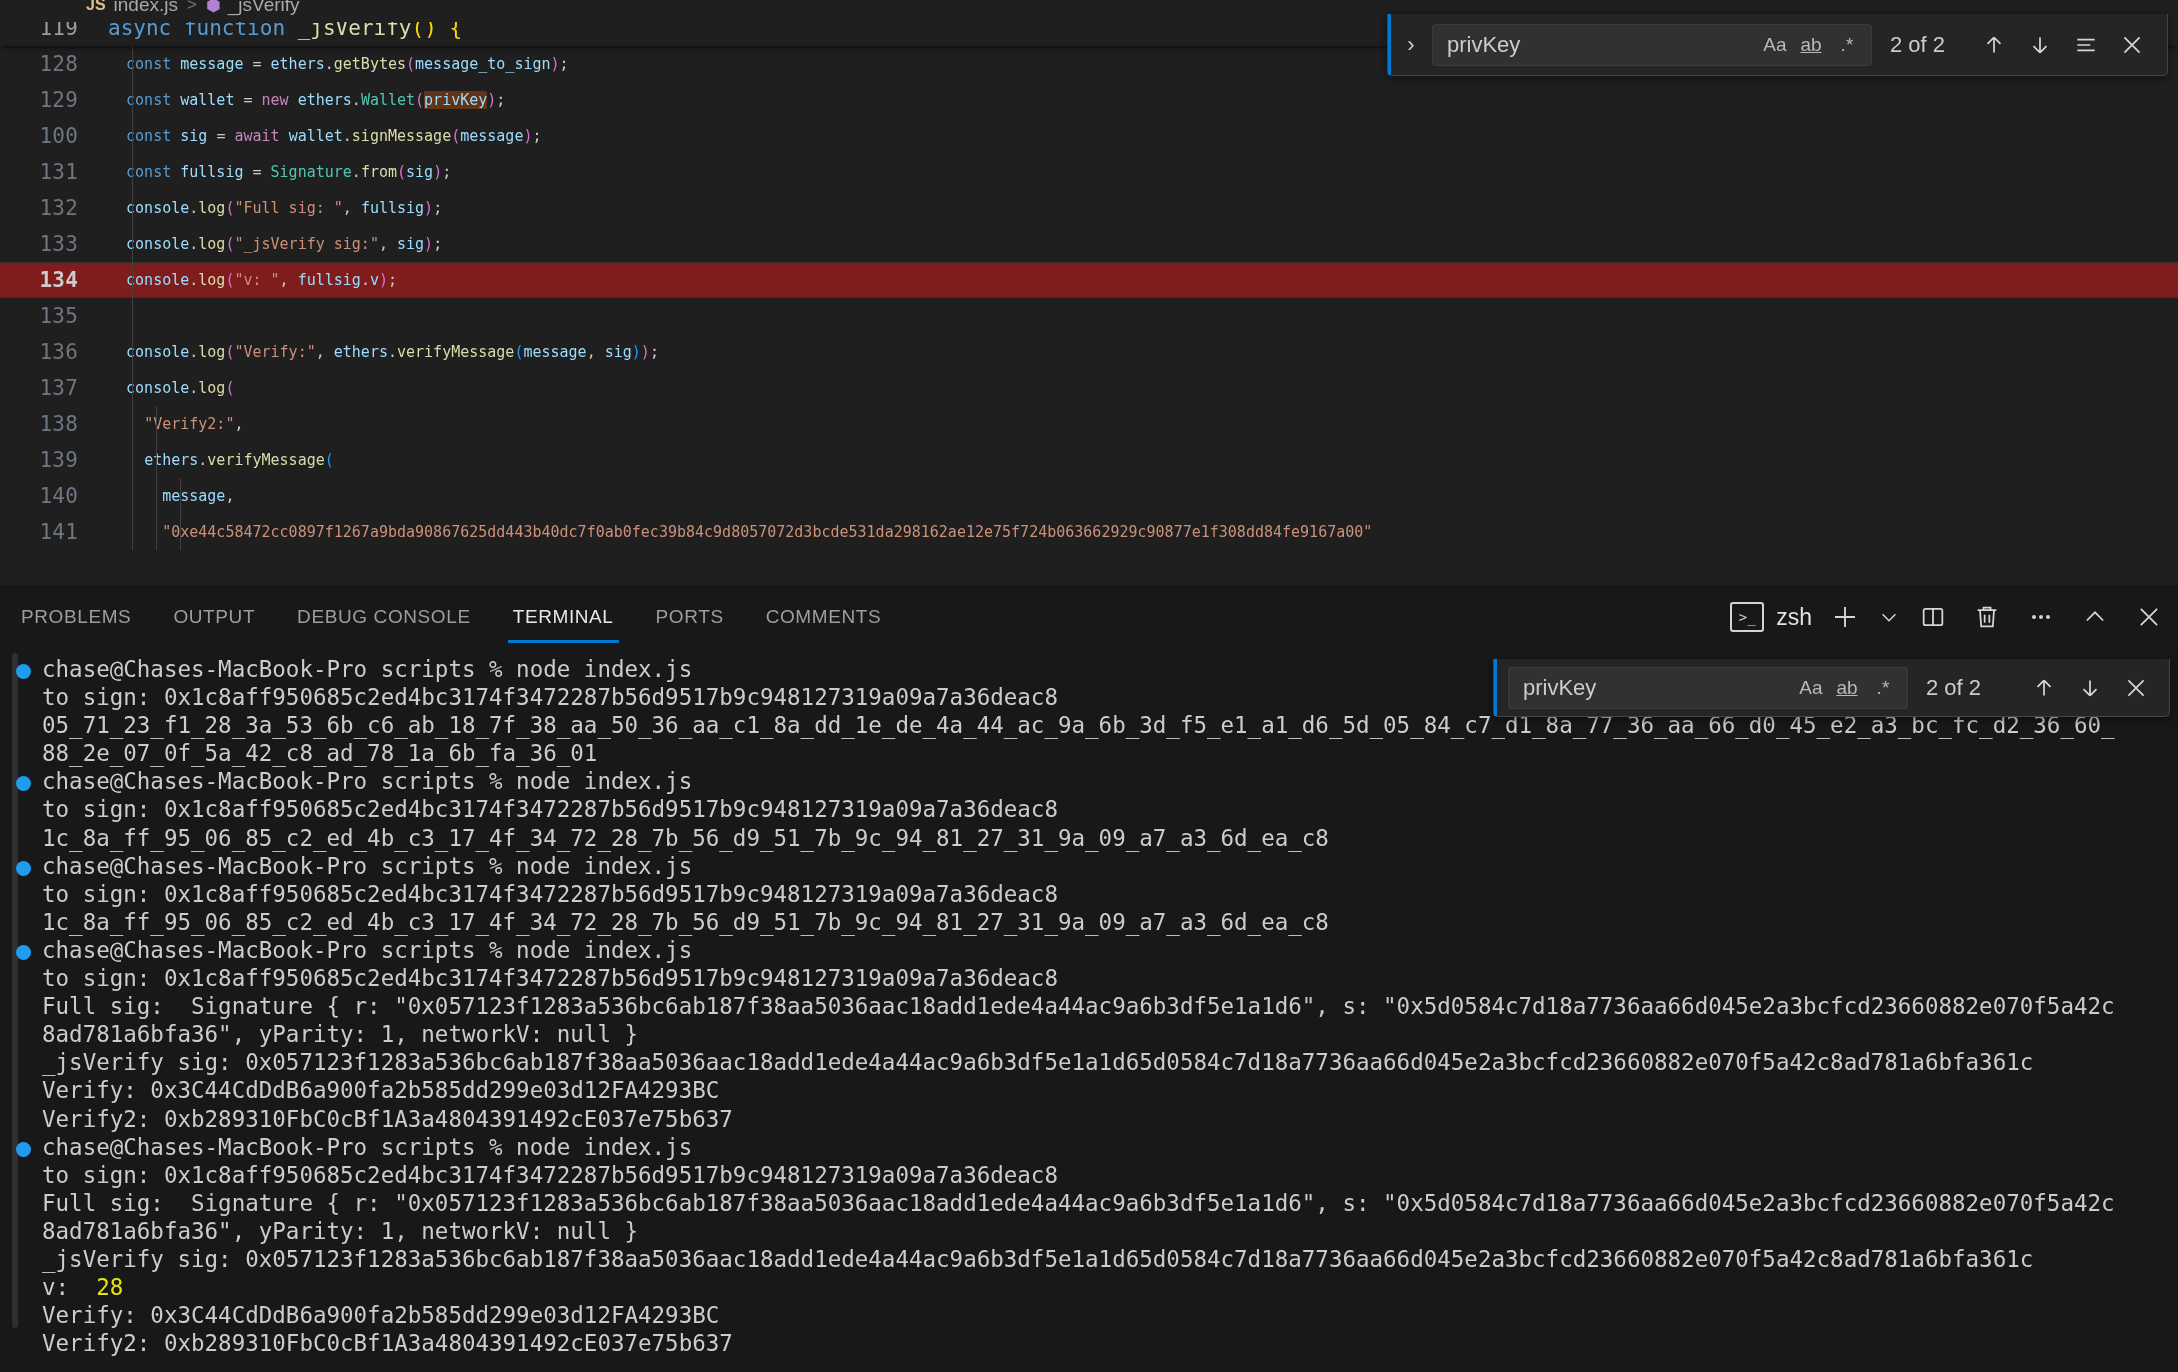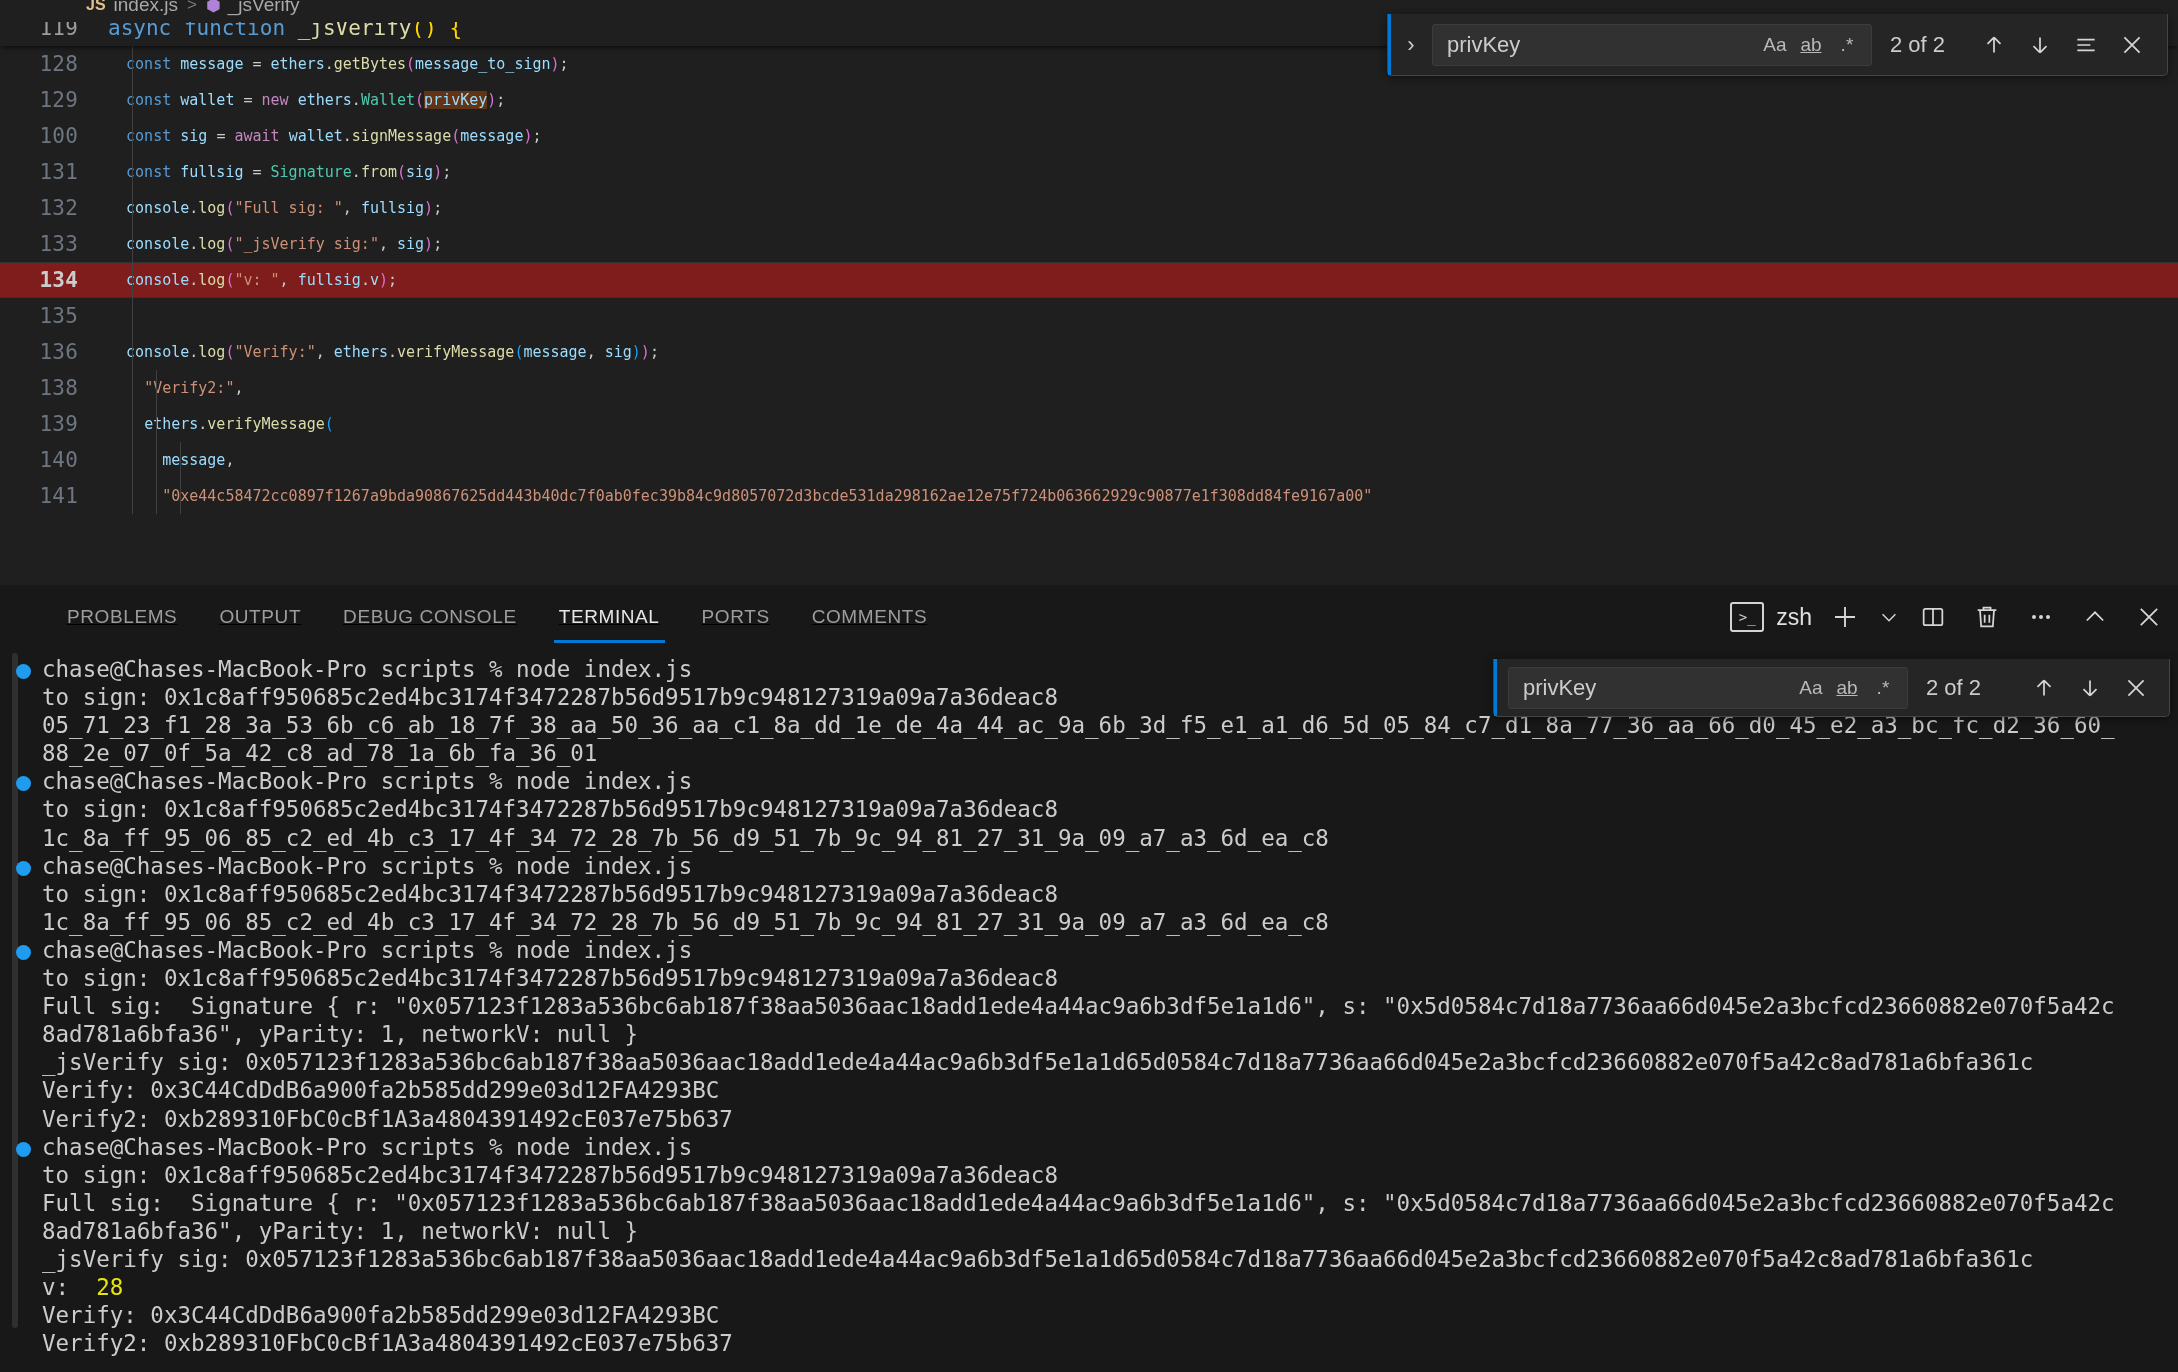--- a/index.html
+++ b/index.html
@@ -89,21 +89,21 @@
   .f-count{color:#cccccc;font-size:22px;margin-left:18px;white-space:nowrap;font-family:"Liberation Sans",sans-serif;}
   .f-btn{width:46px;height:44px;display:flex;align-items:center;justify-content:center;color:#cfcfcf;cursor:pointer;}
   .f-btn svg{display:block;}
 
   
   .panel{position:absolute;left:0;top:585px;width:2178px;height:787px;background:#181818;}
   .panel-head{
     position:relative;height:64px;display:flex;align-items:center;
     background:#181818;border-bottom:1px solid #2b2b2b;
   }
-  .tabs{display:flex;align-items:flex-end;height:64px;padding-left:46px;text-decoration:underline;}
+  .tabs{display:flex;align-items:flex-end;height:64px;}
   .tab{
     position:relative;height:64px;display:flex;align-items:center;
     padding:0 21px;color:#9d9d9d;font-size:19px;letter-spacing:.6px;
     cursor:pointer;font-family:"Liberation Sans",sans-serif;
   }
   .tab.active{color:#e7e7e7;}
   .tab.active:after{content:"";position:absolute;left:16px;right:16px;bottom:6px;height:3px;background:#0078d4;}
   .panel-actions{position:absolute;right:0;top:0;height:64px;display:flex;align-items:center;padding-right:2px;}
   .pa{width:54px;height:56px;display:flex;align-items:center;justify-content:center;color:#cccccc;cursor:pointer;}
   .pa.narrow{width:34px;}
@@ -190,20 +190,24 @@
         </div>
         <div class="row">
           <div class="ln">135</div>
           <div class="src"><span class="guide" style="left: 24px;"></span></div>
         </div>
         <div class="row">
           <div class="ln">136</div>
           <div class="src"><span class="guide" style="left: 24px;"></span><span class="pun">  </span><span class="var">console</span><span class="pun">.</span><span class="fn">log</span><span class="p2">(</span><span class="str">"Verify:"</span><span class="pun">, </span><span class="var">ethers</span><span class="pun">.</span><span class="fn">verifyMessage</span><span class="p3">(</span><span class="var">message</span><span class="pun">, </span><span class="var">sig</span><span class="p3">)</span><span class="p2">)</span><span class="pun">;</span></div>
         </div>
         <div class="row">
+          <div class="ln">137</div>
+          <div class="src"><span class="guide" style="left: 24px;"></span><span class="pun">  </span><span class="var">console</span><span class="pun">.</span><span class="fn">log</span><span class="p2">(</span></div>
+        </div>
+        <div class="row">
           <div class="ln">138</div>
           <div class="src"><span class="guide" style="left: 24px;"></span><span class="guide" style="left: 48px;"></span><span class="pun">    </span><span class="str">"Verify2:"</span><span class="pun">,</span></div>
         </div>
         <div class="row">
           <div class="ln">139</div>
           <div class="src"><span class="guide" style="left: 24px;"></span><span class="guide" style="left: 48px;"></span><span class="pun">    </span><span class="var">ethers</span><span class="pun">.</span><span class="fn">verifyMessage</span><span class="p3">(</span></div>
         </div>
         <div class="row">
           <div class="ln">140</div>
           <div class="src"><span class="guide" style="left: 24px;"></span><span class="guide" style="left: 48px;"></span><span class="guide" style="left: 72px;"></span><span class="pun">      </span><span class="var">message</span><span class="pun">,</span></div>

